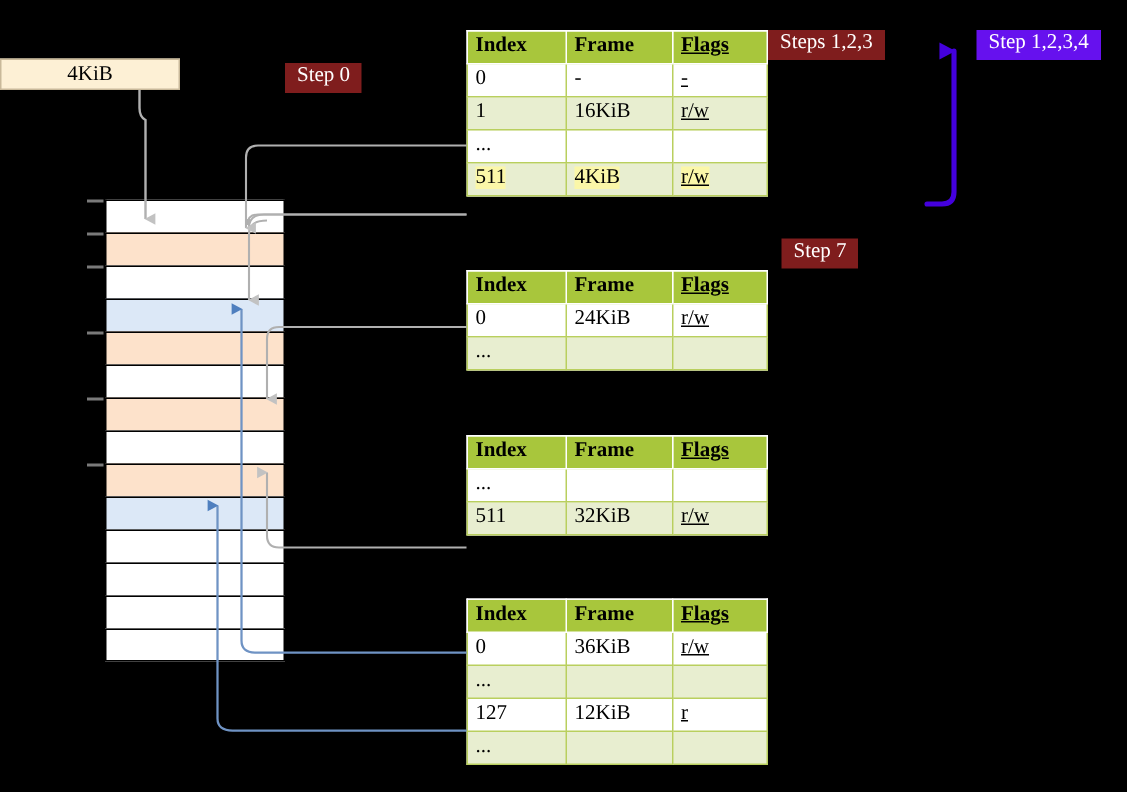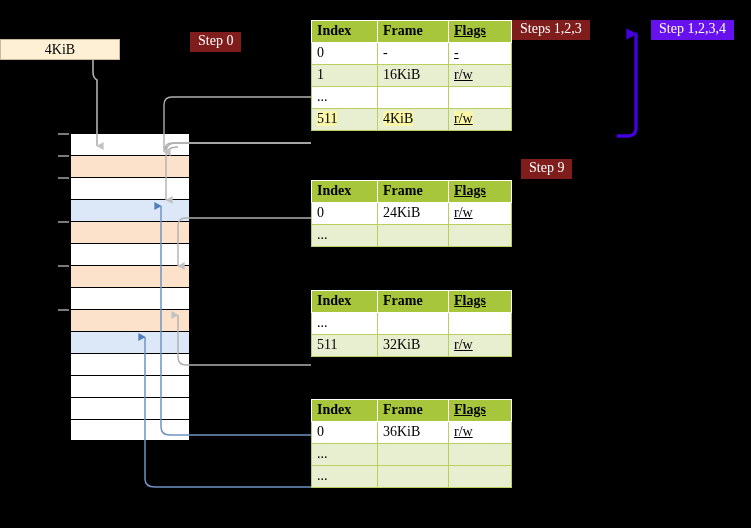--- a/index.html
+++ b/index.html
@@ -74,34 +74,34 @@
   svg.overlay{position:absolute;left:0;top:0;width:751px;height:528px;
               pointer-events:none;overflow:visible;}
 </style>
 </head>
 <body>
 
 <div class="abs kib-box">
   <span>4KiB</span>
 </div>
 
-<div class="abs" style="left:190px;top:31px;">
+<div class="abs" style="left:190px;top:41px;">
   <span class="badge badge-dark">Step 0</span>
 </div>
 
 <div class="abs" style="left:512px;top:19px;">
   <span class="badge badge-dark">Steps 1,2,3</span>
 </div>
 
 <div class="abs" style="left:651px;top:19px;">
   <span class="badge badge-purple">Step 1,2,3,4</span>
 </div>
 
 <div class="abs" style="left:521px;top:158px;">
-  <span class="badge badge-dark">Step 9</span>
+  <span class="badge badge-dark">Step 7</span>
 </div>
 
 <div class="abs memcol" id="memcol">
     <div class="memrow" style="top: 0px;">
       <span class="tick" style="top: -1px;"></span>
     </div>
     <div class="memrow orange" style="top: 22px;">
       <span class="tick" style="top: -1px;"></span>
     </div>
     <div class="memrow" style="top: 44px;">
@@ -217,20 +217,25 @@
       <tbody>
         <tr class="plain">
           <td class="cw-idx">0</td>
           <td class="cw-frm">36KiB</td>
           <td class="cw-flg">r/w</td>
         </tr>
         <tr class="alt">
           <td class="cw-idx">...</td>
           <td class="cw-frm"></td>
           <td class="cw-flg"></td>
+        </tr>
+        <tr class="plain">
+          <td class="cw-idx">127</td>
+          <td class="cw-frm">12KiB</td>
+          <td class="cw-flg">r</td>
         </tr>
         <tr class="alt">
           <td class="cw-idx">...</td>
           <td class="cw-frm"></td>
           <td class="cw-flg"></td>
         </tr>
       </tbody>
     </table>
   </div>
 

